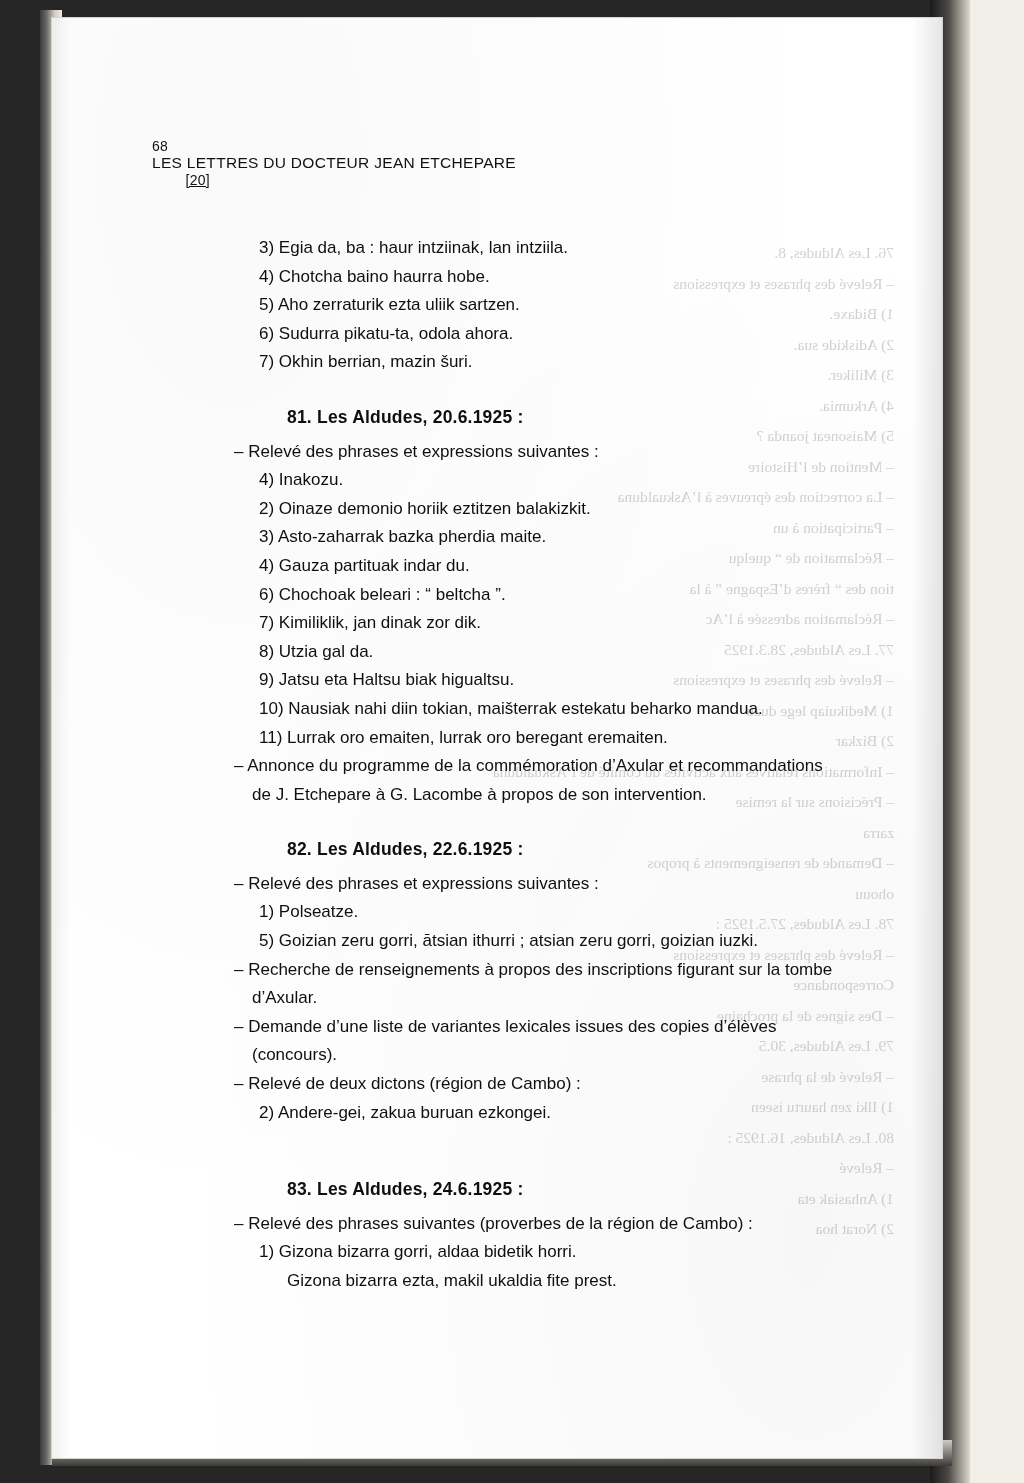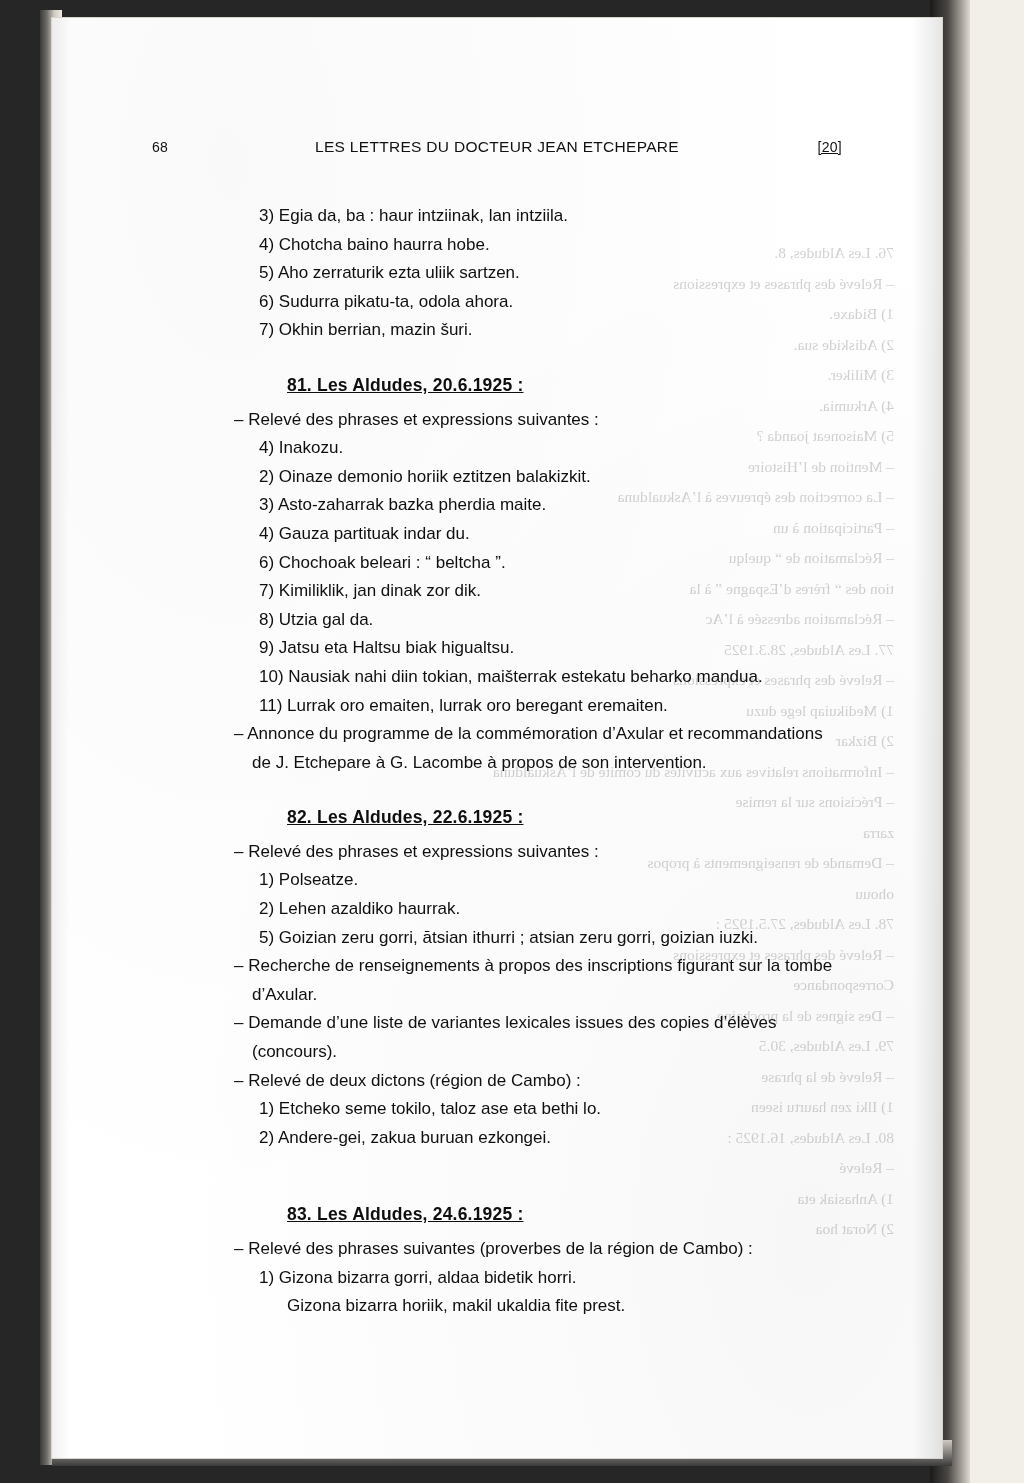--- a/index.html
+++ b/index.html
@@ -96,20 +96,21 @@
     width: 690px;
     color: #111;
   }
   .runhead {
     display: flex;
     align-items: baseline;
     font-family: "Liberation Sans", sans-serif;
     font-size: 15px;
     letter-spacing: 0.3px;
     margin-bottom: 46px;
+    flex-direction: column;
   }
   .runhead .folio { width: 58px; font-size: 14px; }
   .runhead .title { flex: 1; text-align: center; font-size: 15.5px; }
   .runhead .bracket { width: 58px; text-align: right; font-size: 14px; text-decoration: underline; }
 
   .body {
     font-family: "Liberation Sans", sans-serif;
     font-size: 17px;
     line-height: 28.6px;
     color: #0f0f0f;
@@ -124,21 +125,20 @@
     padding-left: 100px;
     text-indent: -18px;
   }
   .section-head {
     font-weight: bold;
     font-size: 17.5px;
     padding-left: 135px;
     margin-top: 26px;
     margin-bottom: 6px;
     letter-spacing: 0.2px;
-    text-decoration: underline;
   }
   .ital { }
 </style>
 </head>
 <body>
 
 <div class="scan">
   <div class="surround"></div>
   <div class="right-page-edge"></div>
   <div class="gutter-shadow"></div>
@@ -207,27 +207,25 @@
           <div class="num-line">6) Chochoak beleari : “ beltcha ”.</div>
           <div class="num-line">7) Kimiliklik, jan dinak zor dik.</div>
           <div class="num-line">8) Utzia gal da.</div>
           <div class="num-line">9) Jatsu eta Haltsu biak higualtsu.</div>
           <div class="num-line">10) Nausiak nahi diin tokian, maišterrak estekatu beharko mandua.</div>
           <div class="num-line">11) Lurrak oro emaiten, lurrak oro beregant eremaiten.</div>
           <div class="dash-line">– Annonce du programme de la commémoration d’Axular et recommandations de J. Etchepare à G. Lacombe à propos de son intervention.</div>
           <div class="section-head">82. Les Aldudes, 22.6.1925 :</div>
           <div class="dash-line ital">– Relevé des phrases et expressions suivantes :</div>
           <div class="num-line">1) Polseatze.</div>
-          <div class="num-line">2) Lehen azaldiko haurrak.</div>
           <div class="num-line">5) Goizian zeru gorri, ātsian ithurri ; atsian zeru gorri, goizian iuzki.</div>
           <div class="dash-line">– Recherche de renseignements à propos des inscriptions figurant sur la tombe d’Axular.</div>
           <div class="dash-line">– Demande d’une liste de variantes lexicales issues des copies d’élèves (concours).</div>
           <div class="dash-line ital">– Relevé de deux dictons (région de Cambo) :</div>
-          <div class="num-line">1) Etcheko seme tokilo, taloz ase eta bethi lo.</div>
           <div class="num-line">2) Andere-gei, zakua buruan ezkongei.</div>
           <div class="section-head" style="margin-top: 48px;">83. Les Aldudes, 24.6.1925 :</div>
           <div class="dash-line ital">– Relevé des phrases suivantes (proverbes de la région de Cambo) :</div>
           <div class="num-line">1) Gizona bizarra gorri, aldaa bidetik horri.</div>
-          <div class="num-line cont">Gizona bizarra horiik, makil ukaldia fite prest.</div>
+          <div class="num-line cont">Gizona bizarra ezta, makil ukaldia fite prest.</div>
         </div>
     </div>
   </div>
 </div>
 
 </body></html>

